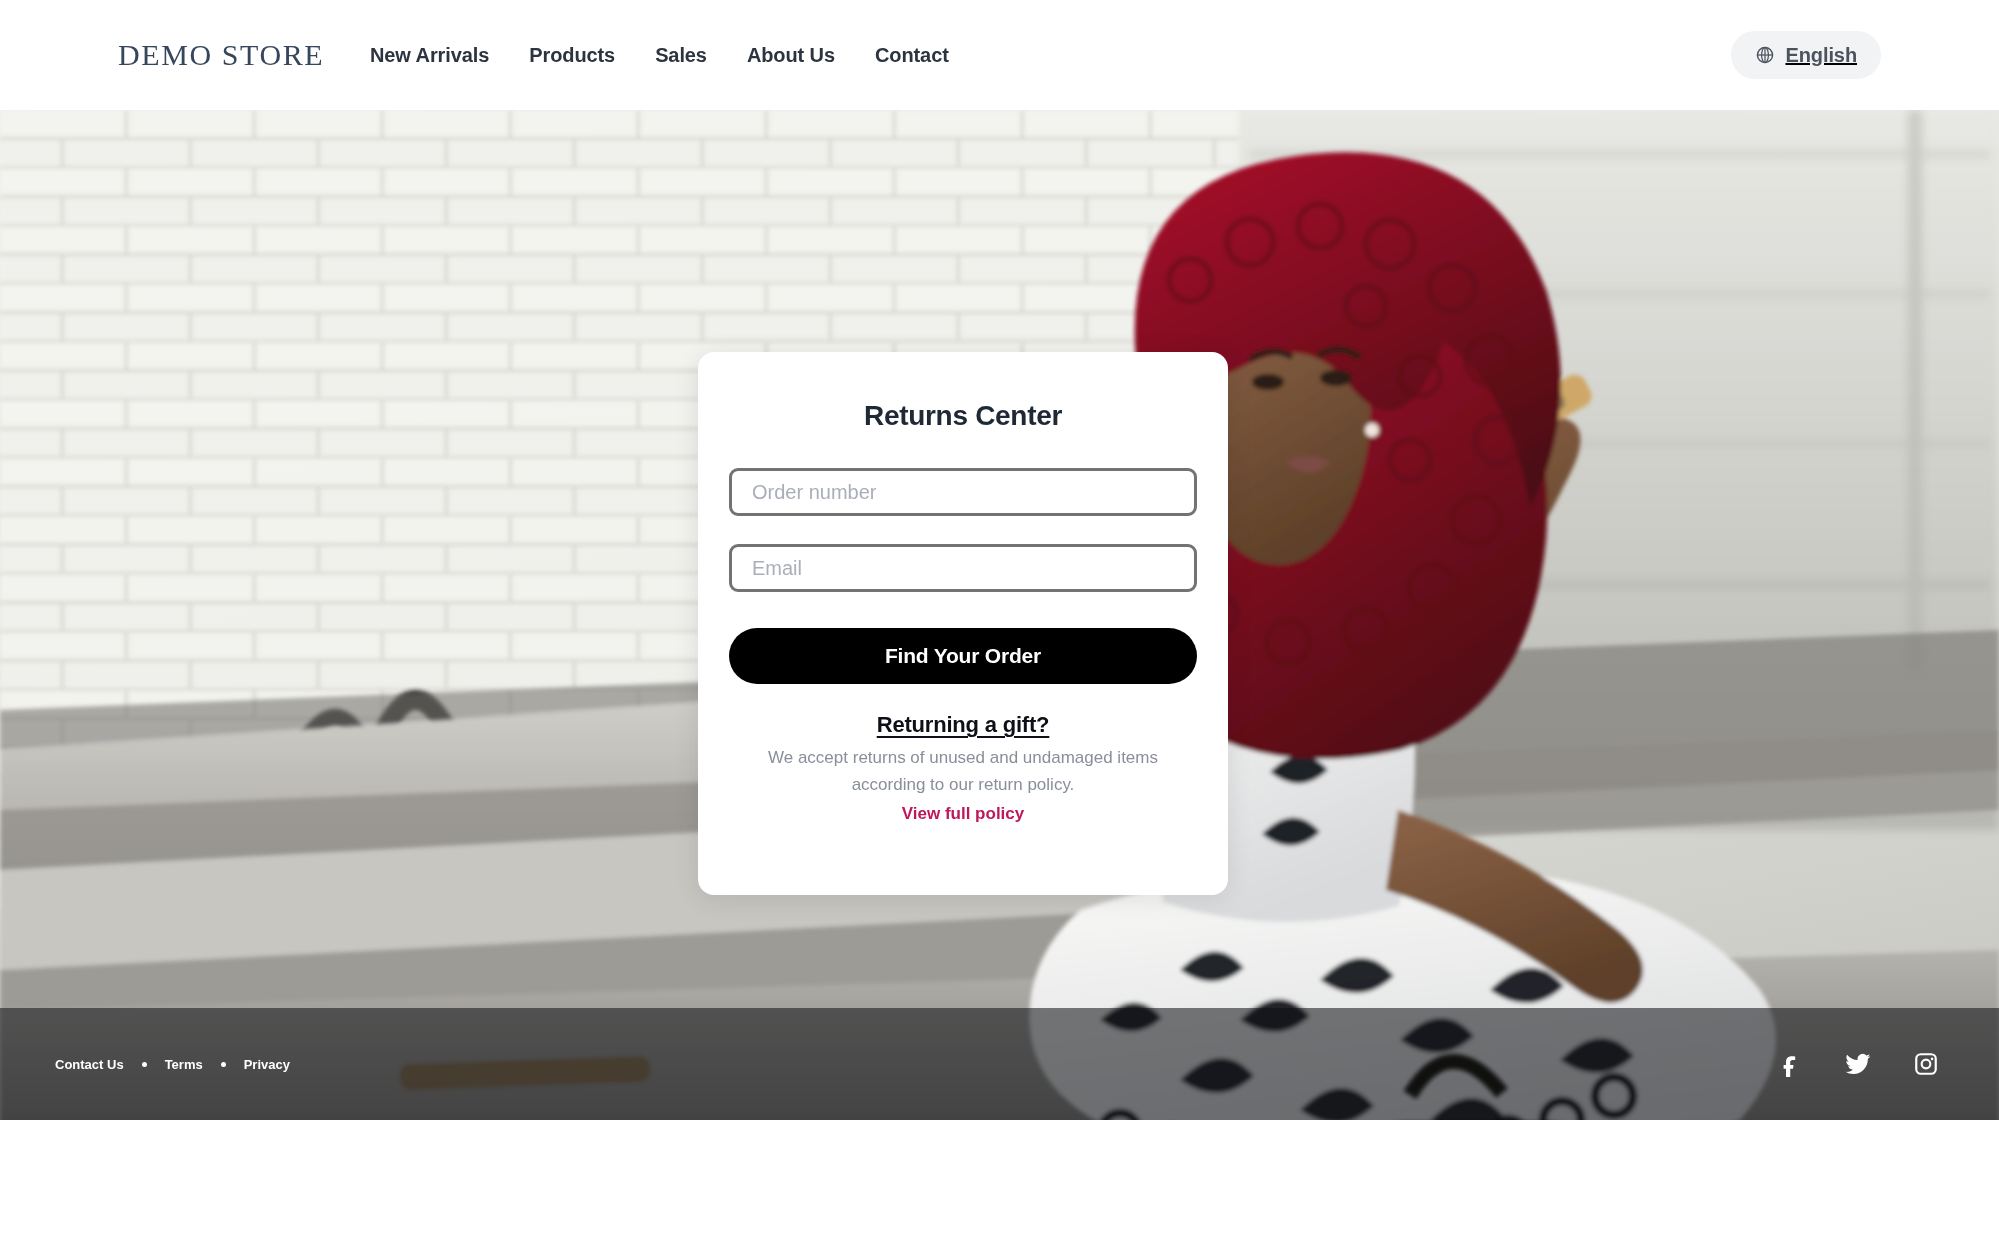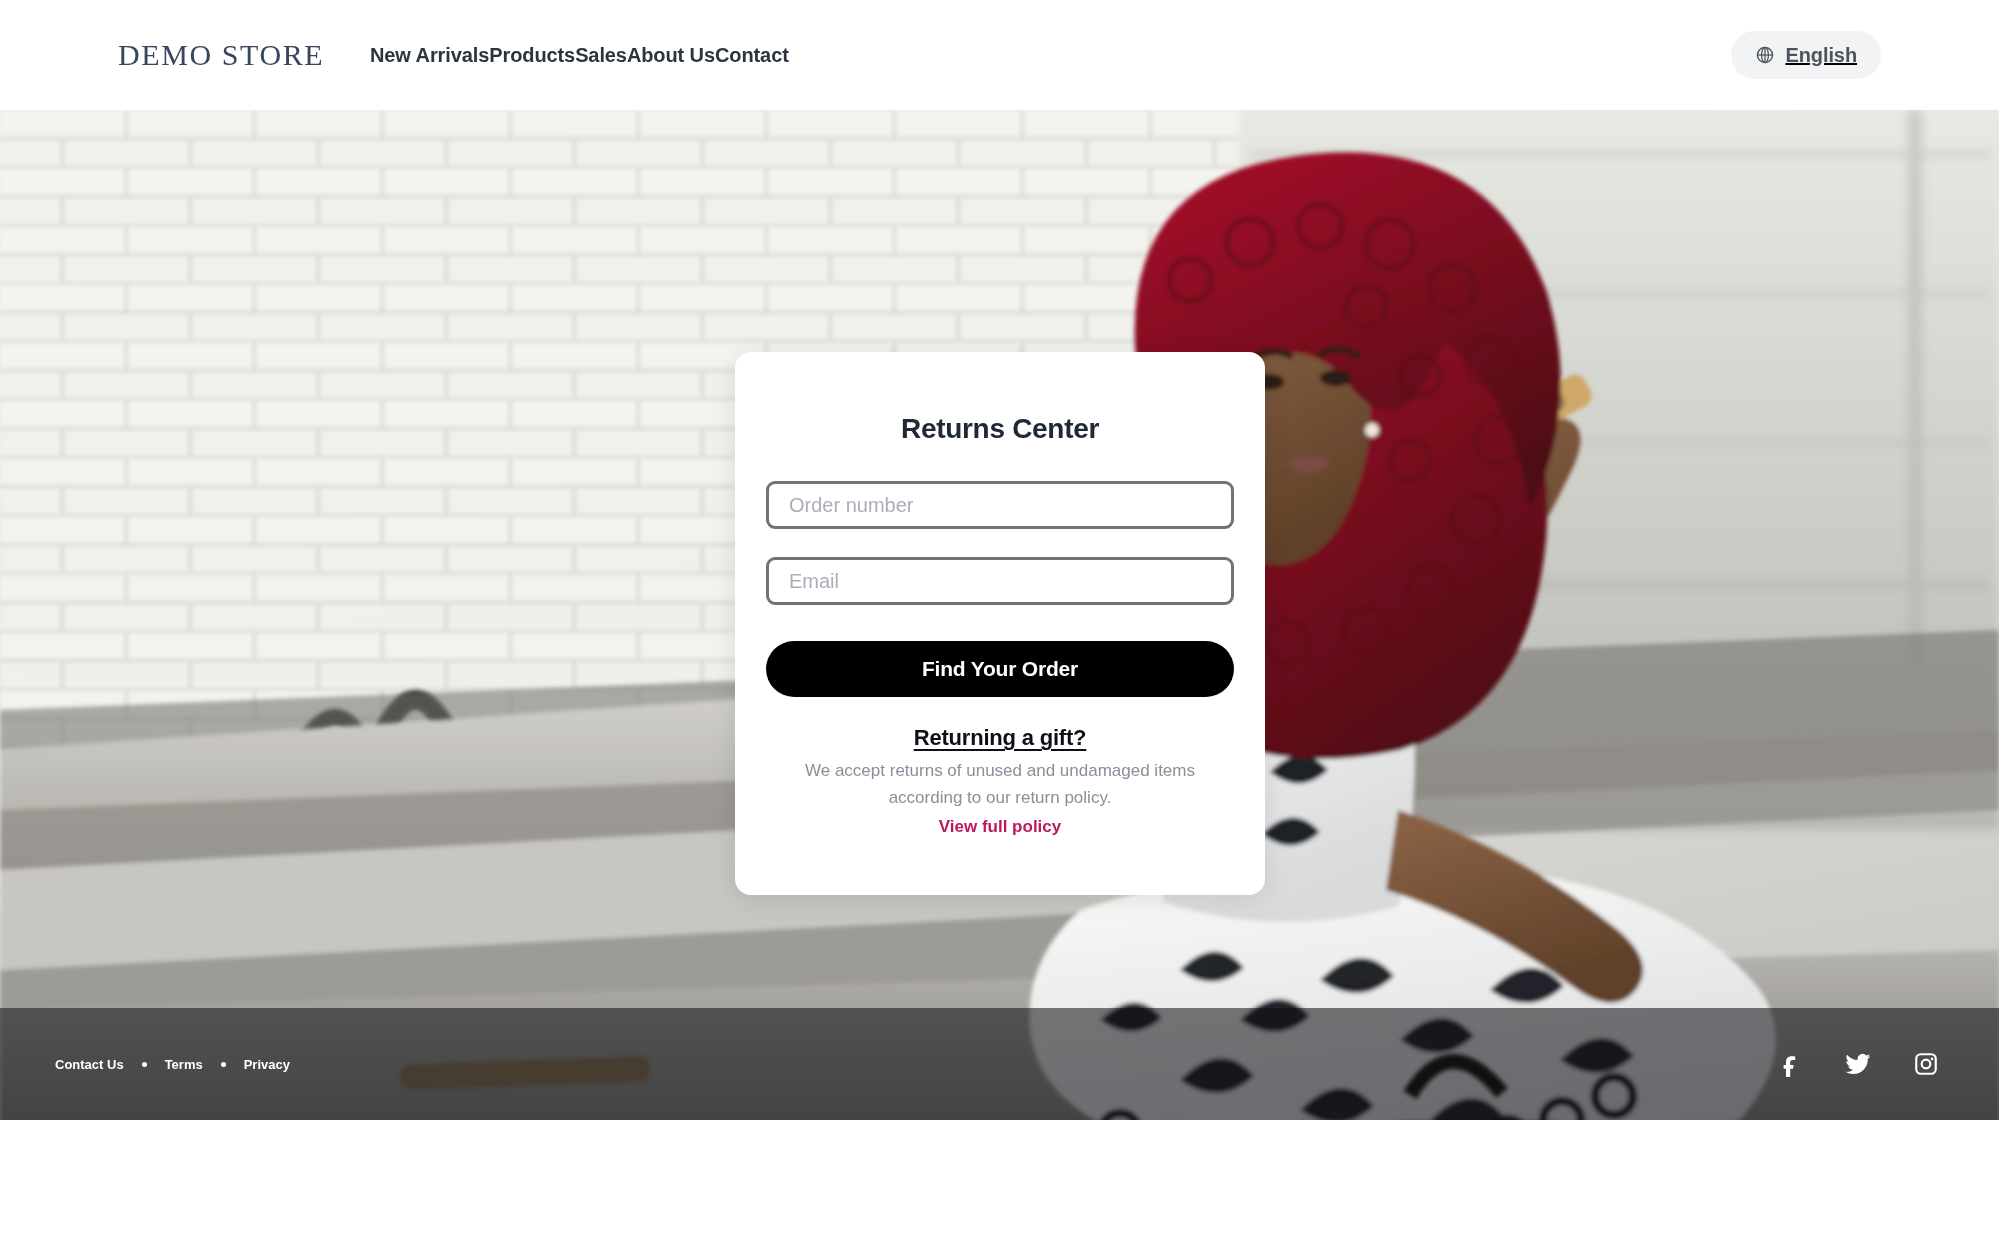--- a/index.html
+++ b/index.html
@@ -44,20 +44,21 @@
     white-space: nowrap;
   }
 
   .main-nav {
     position: absolute;
     left: 370px;
     top: 50%;
     transform: translateY(-50%);
     display: flex;
     align-items: flex-start;
+    gap: 40px;
   }
 
   .nav-link {
     font-size: 20px;
     font-weight: 600;
     color: #2c3440;
     white-space: nowrap;
     cursor: pointer;
     letter-spacing: -0.1px;
   }
@@ -106,29 +107,29 @@
     position: absolute;
     inset: 0;
     width: 100%;
     height: 100%;
     display: block;
   }
 
   
   .returns-card {
     position: absolute;
-    left: 735px;
+    left: 698px;
     top: 352px;
     width: 530px;
     height: 543px;
     background: #ffffff;
     border-radius: 16px;
     box-shadow: 0 4px 26px rgba(20,24,32,0.10);
     z-index: 30;
-    padding: 13px 31px;
+    padding: 0 31px;
   }
 
   .card-title {
     text-align: center;
     font-size: 28px;
     font-weight: 700;
     color: #1f2835;
     letter-spacing: -0.3px;
     margin-top: 48px;
   }

